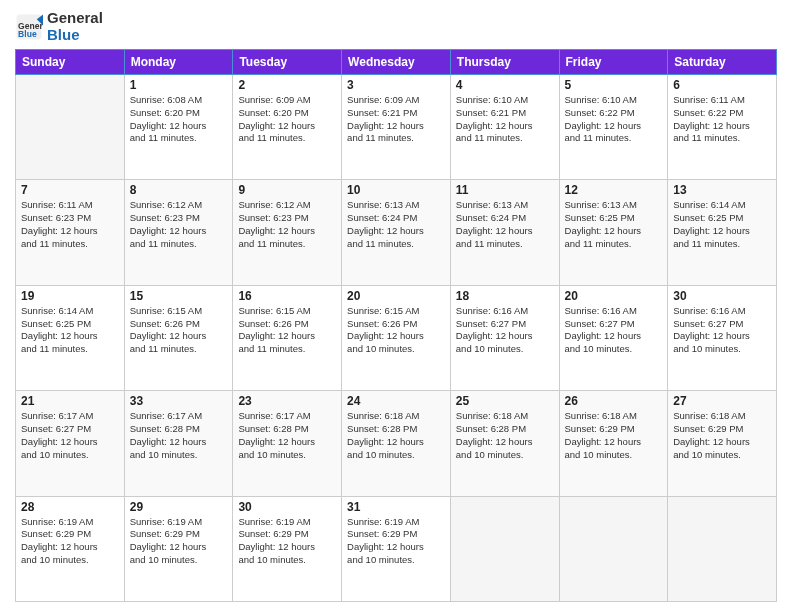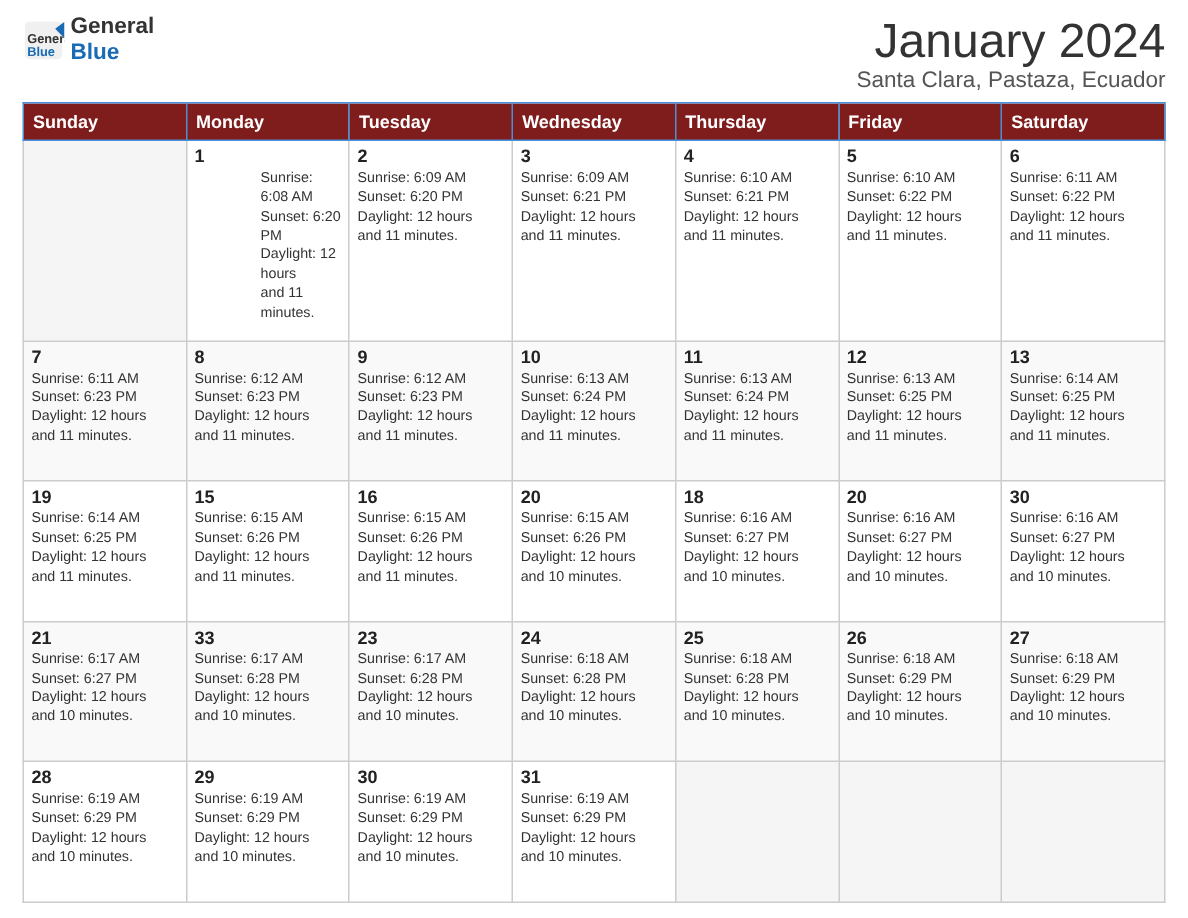--- a/index.html
+++ b/index.html
@@ -47,21 +47,21 @@
     }
     .calendar {
       flex: 1;
       border: 1px solid #ccc;
       border-collapse: collapse;
       width: 100%;
       table-layout: fixed;
       font-size: 10px;
     }
     .calendar th {
-      background-color: #7f1d1d;
+      background-color: #6d28d9;
       color: #fff;
       text-align: left;
       padding: 5px 6px;
       font-size: 12px;
       font-weight: bold;
       border: 1px solid #4a90d9;
       margin-top: 45px;
     }
     .calendar td {
       border: 1px solid #ccc;
@@ -100,44 +100,40 @@
         <rect x="2" y="2" width="32" height="32" rx="4" fill="#f0f0f0"></rect>
         <text x="4" y="20" font-size="11" font-weight="bold" fill="#333" font-family="Arial">General</text>
         <text x="4" y="31" font-size="11" font-weight="bold" fill="#1a6bb5" font-family="Arial">Blue</text>
         <polygon points="28,8 36,2 36,16" fill="#1a6bb5"></polygon>
       </svg>
       <div>
         <div style="font-size:15px;font-weight:bold;color:#333;line-height:1.1">General</div>
         <div style="font-size:15px;font-weight:bold;color:#1a6bb5;line-height:1.1">Blue</div>
       </div>
     </div>
-    <div class="title-block">
-      <div class="month-title">January 2024</div>
-      <div class="location-title">Santa Clara, Pastaza, Ecuador</div>
-    </div>
   </div>
 
   <table class="calendar">
     <thead>
       <tr>
       <th>Sunday</th>
           <th>Monday</th>
           <th>Tuesday</th>
           <th>Wednesday</th>
           <th>Thursday</th>
           <th>Friday</th>
           <th>Saturday</th>
         </tr>
     </thead>
     <tbody id="calendar-body">
     <tr>
           <td class="empty-cell"></td>
           <td>
             <span class="day-num">1</span>
-            <div class="day-info" style="white-space: pre-line; margin-left: 44px;">Sunrise: 6:08 AM
+            <div class="day-info" style="white-space: pre-line;">Sunrise: 6:08 AM
 Sunset: 6:20 PM
 Daylight: 12 hours
 and 11 minutes.</div>
           </td>
           <td>
             <span class="day-num">2</span>
             <div class="day-info" style="white-space: pre-line;">Sunrise: 6:09 AM
 Sunset: 6:20 PM
 Daylight: 12 hours
 and 11 minutes.</div>

